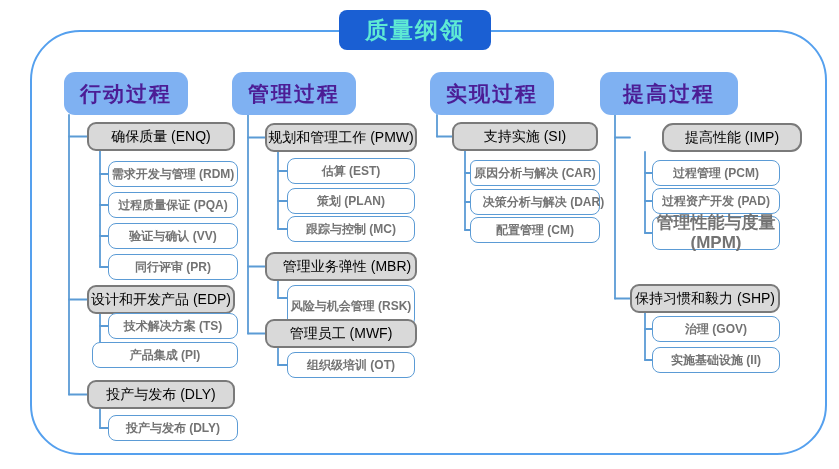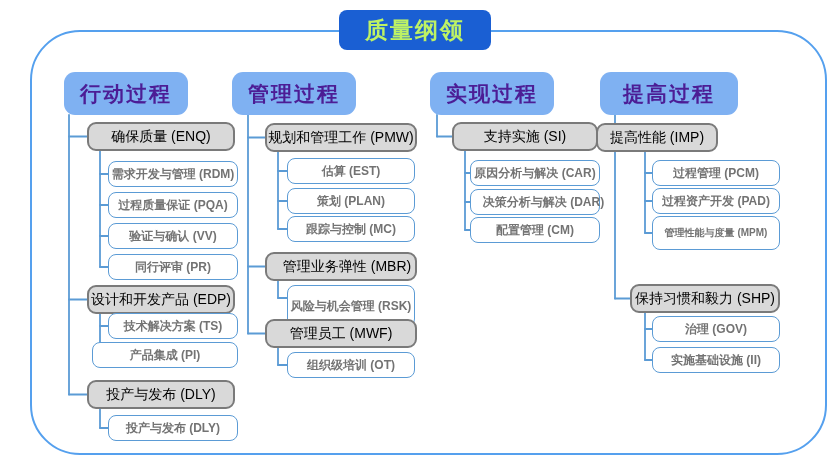--- a/index.html
+++ b/index.html
@@ -7,40 +7,40 @@
     position:relative;width:839px;height:469px;background:#ffffff;
     font-family:"Liberation Sans","DejaVu Sans",sans-serif;overflow:hidden;
   }
   #frame{
     position:absolute;left:30px;top:30px;width:793px;height:421px;
     border:2px solid #55a0ee;border-radius:50px;background:transparent;
   }
   #connectors{position:absolute;left:0;top:0;width:839px;height:469px;}
   .title-box{
     position:absolute;left:339px;top:10px;width:152px;height:40px;
-    background:#1a5fd3;border-radius:8px;color:#bef264;
+    background:#1a5fd3;border-radius:8px;color:#5eead4;
     display:flex;align-items:center;justify-content:center;
     font-size:23px;font-weight:bold;letter-spacing:2px;z-index:3;
   }
   .col-header{
     position:absolute;background:#7fb1f2;border-radius:11px;color:#4c1d95;
     display:flex;align-items:center;justify-content:center;
     font-size:21px;font-weight:bold;letter-spacing:2px;z-index:2;
   }
   .group-box{
     position:absolute;background:#d9d9d9;border:2px solid #7a7a7a;border-radius:9px;
     color:#000000;display:flex;align-items:center;justify-content:center;
     font-size:14px;font-weight:normal;white-space:nowrap;z-index:2;box-sizing:border-box;
   }
   .leaf-box{
     position:absolute;background:#ffffff;border:1.5px solid #5b9bd5;border-radius:8px;
     color:#737373;display:flex;align-items:center;justify-content:center;
     font-size:12px;font-weight:bold;white-space:nowrap;z-index:2;box-sizing:border-box;
   }
-  .leaf-box.wrap{white-space:normal;text-align:center;line-height:1.2;font-size:10px;}
+  .leaf-box.wrap{white-space:normal;text-align:center;line-height:1.2;font-size:17px;}
 </style>
 </head>
 <body>
 
 <div id="canvas">
 
   <div id="frame"></div>
 
   <svg id="connectors" viewBox="0 0 839 469" xmlns="http://www.w3.org/2000/svg">
     <g stroke="#5b9bd5" stroke-width="1.8" fill="none" stroke-linecap="round">
@@ -114,25 +114,25 @@
   <div class="group-box" style="left:265px;top:123px;width:152px;height:29px;">规划和管理工作 (PMW)</div>
   <div class="leaf-box" style="left:287px;top:158px;width:128px;height:26px;">估算 (EST)</div>
   <div class="leaf-box" style="left:287px;top:188px;width:128px;height:26px;">策划 (PLAN)</div>
   <div class="leaf-box" style="left:287px;top:216px;width:128px;height:26px;">跟踪与控制 (MC)</div>
   <div class="group-box" style="left:265px;top:252px;width:152px;height:29px;padding-left:12px;">管理业务弹性 (MBR)</div>
   <div class="leaf-box" style="left:287px;top:285px;width:128px;height:42px;">风险与机会管理 (RSK)</div>
   <div class="group-box" style="left:265px;top:319px;width:152px;height:29px;">管理员工 (MWF)</div>
   <div class="leaf-box" style="left:287px;top:352px;width:128px;height:26px;">组织级培训 (OT)</div>
 
   <div class="group-box" style="left:452px;top:122px;width:146px;height:29px;">支持实施 (SI)</div>
-  <div class="leaf-box" style="left:470px;top:160px;width:130px;height:26px;">原因分析与解决 (CAR)</div>
+  <div class="leaf-box" style="left:470px;top:160px;width:130px;height:26px;border-radius:6px;">原因分析与解决 (CAR)</div>
   <div class="leaf-box" style="left:470px;top:189px;width:130px;height:26px;padding-left:17px;">决策分析与解决 (DAR)</div>
   <div class="leaf-box" style="left:470px;top:217px;width:130px;height:26px;">配置管理 (CM)</div>
 
-  <div class="group-box" style="left:596px;top:123px;width:122px;height:29px;">提高性能 (IMP)</div>
+  <div class="group-box" style="left:662px;top:123px;width:140px;height:29px;border-radius:11px;">提高性能 (IMP)</div>
   <div class="leaf-box" style="left:652px;top:160px;width:128px;height:26px;">过程管理 (PCM)</div>
   <div class="leaf-box" style="left:652px;top:188px;width:128px;height:26px;">过程资产开发 (PAD)</div>
   <div class="leaf-box wrap" style="left:652px;top:216px;width:128px;height:34px;">管理性能与度量 (MPM)</div>
   <div class="group-box" style="left:630px;top:284px;width:150px;height:29px;">保持习惯和毅力 (SHP)</div>
   <div class="leaf-box" style="left:652px;top:316px;width:128px;height:26px;">治理 (GOV)</div>
   <div class="leaf-box" style="left:652px;top:347px;width:128px;height:26px;">实施基础设施 (II)</div>
 
 </div>
 
 </body></html>

